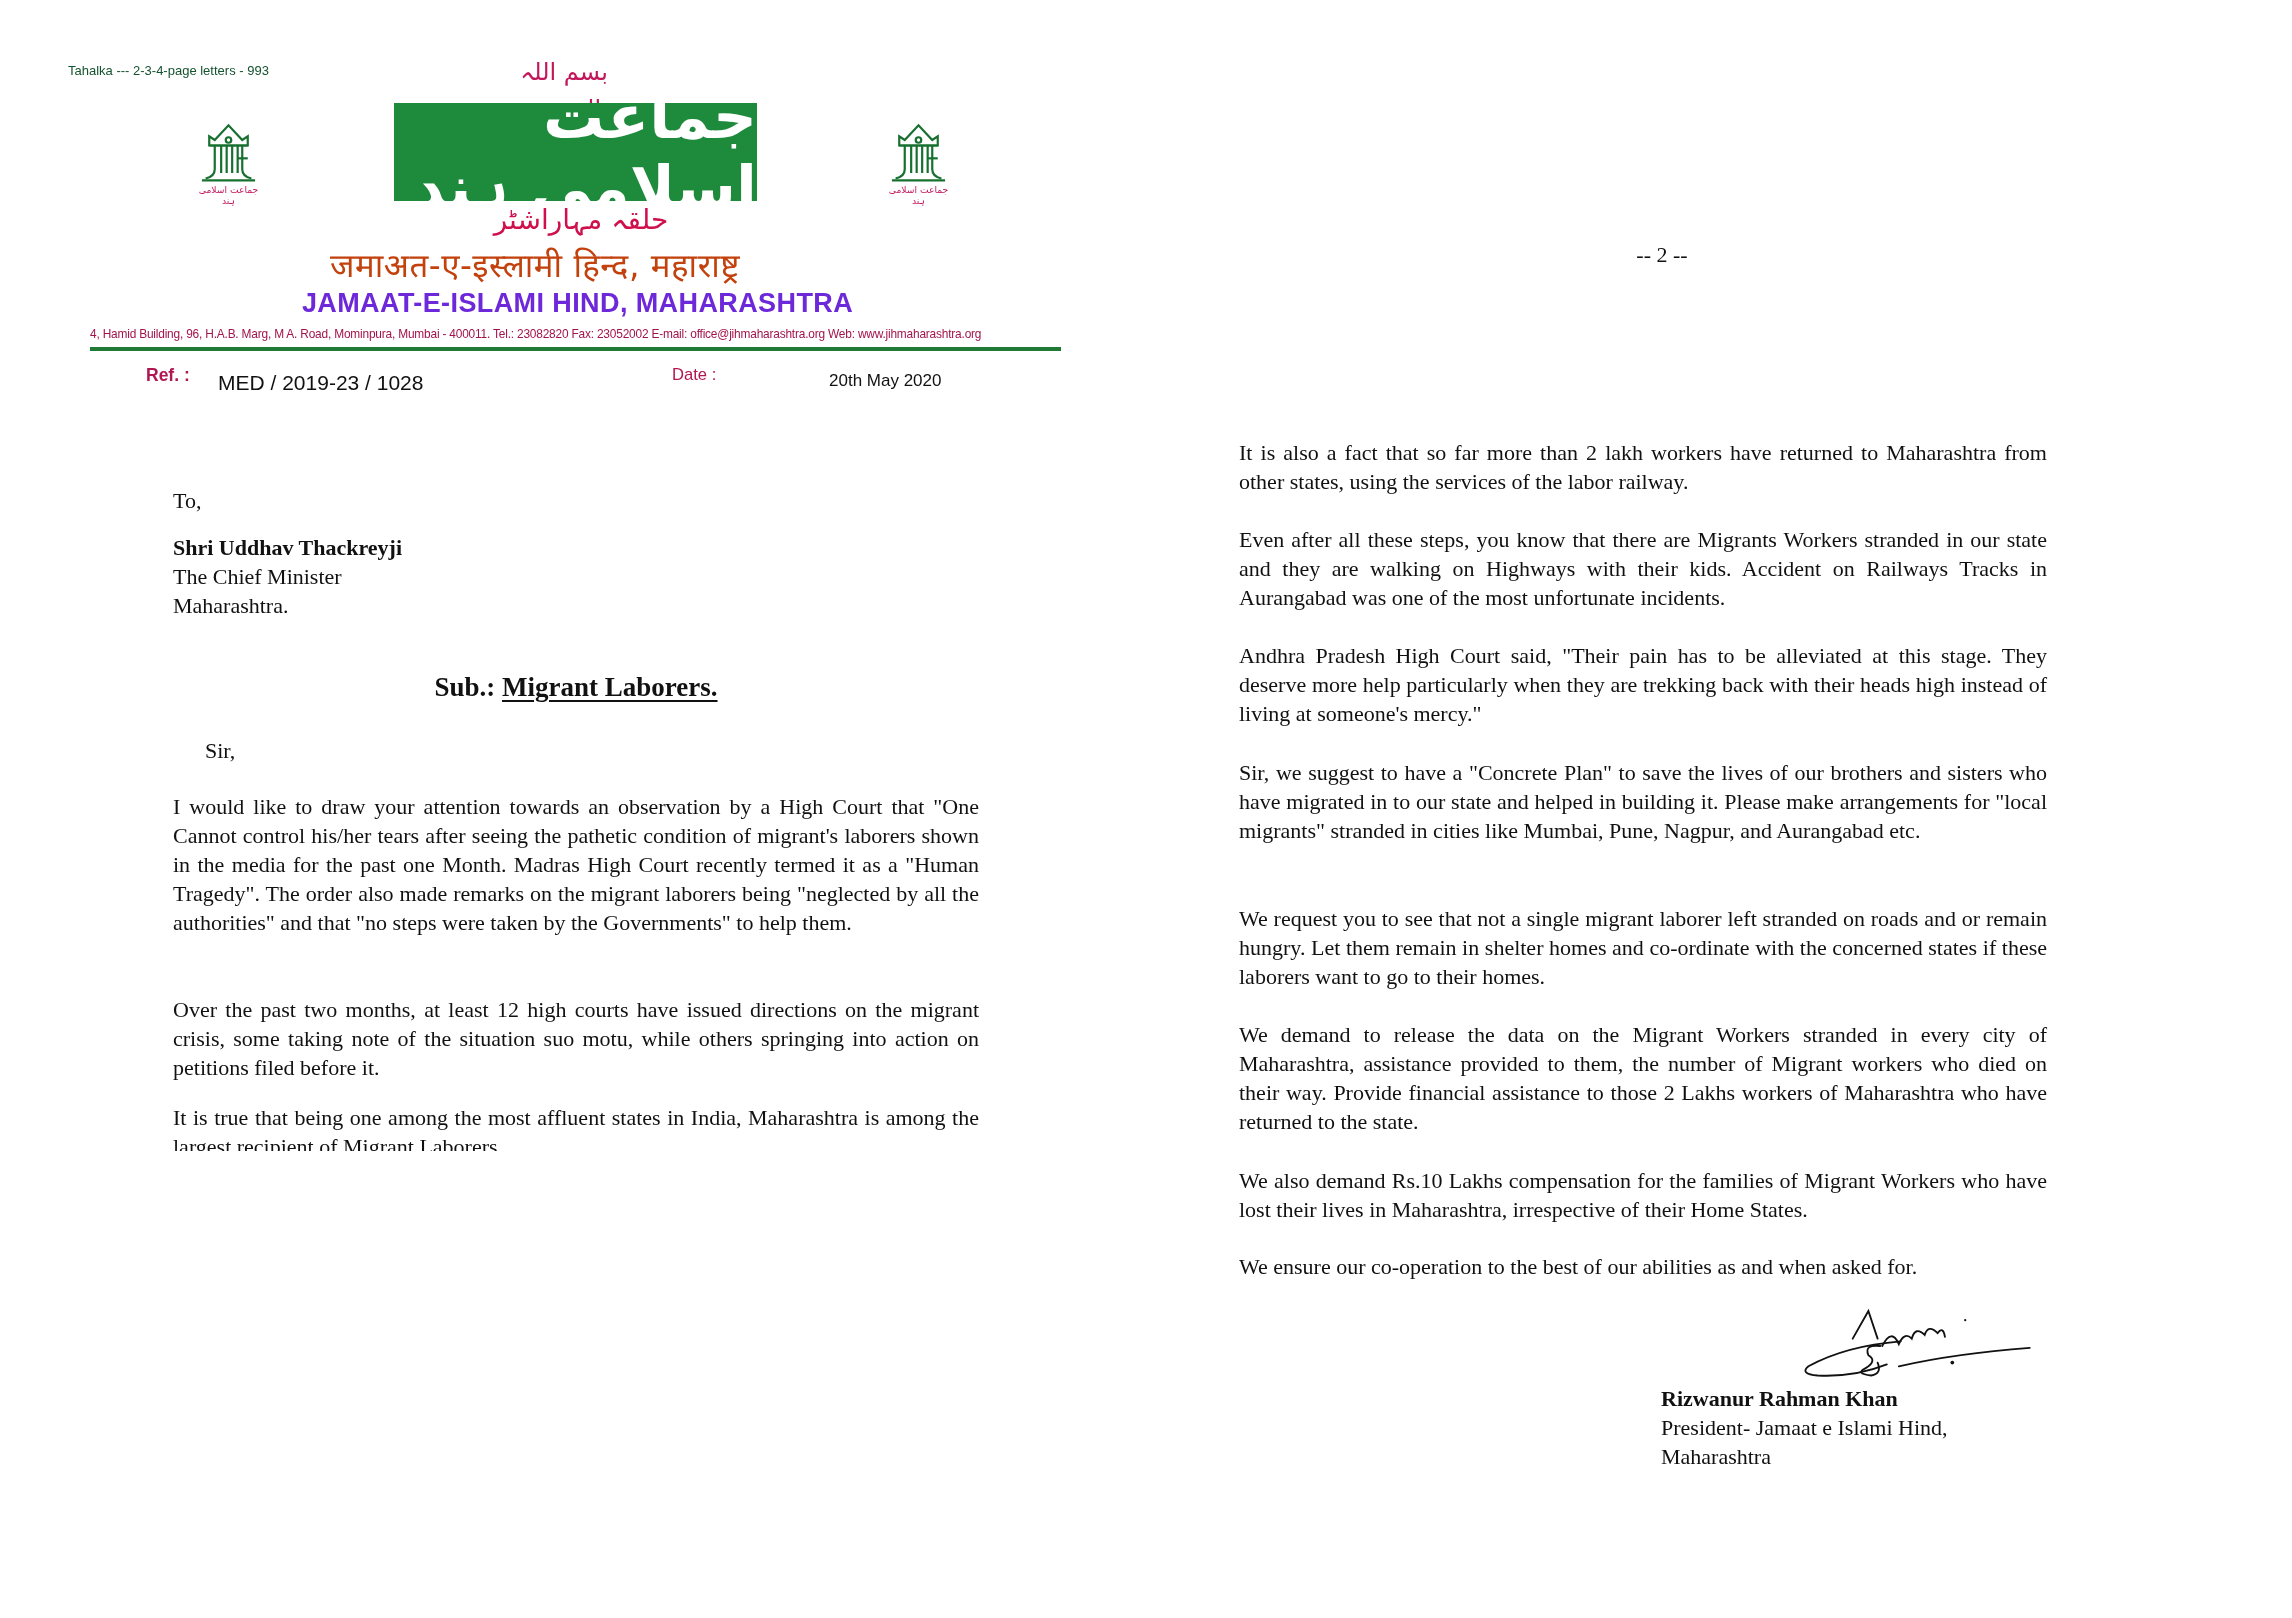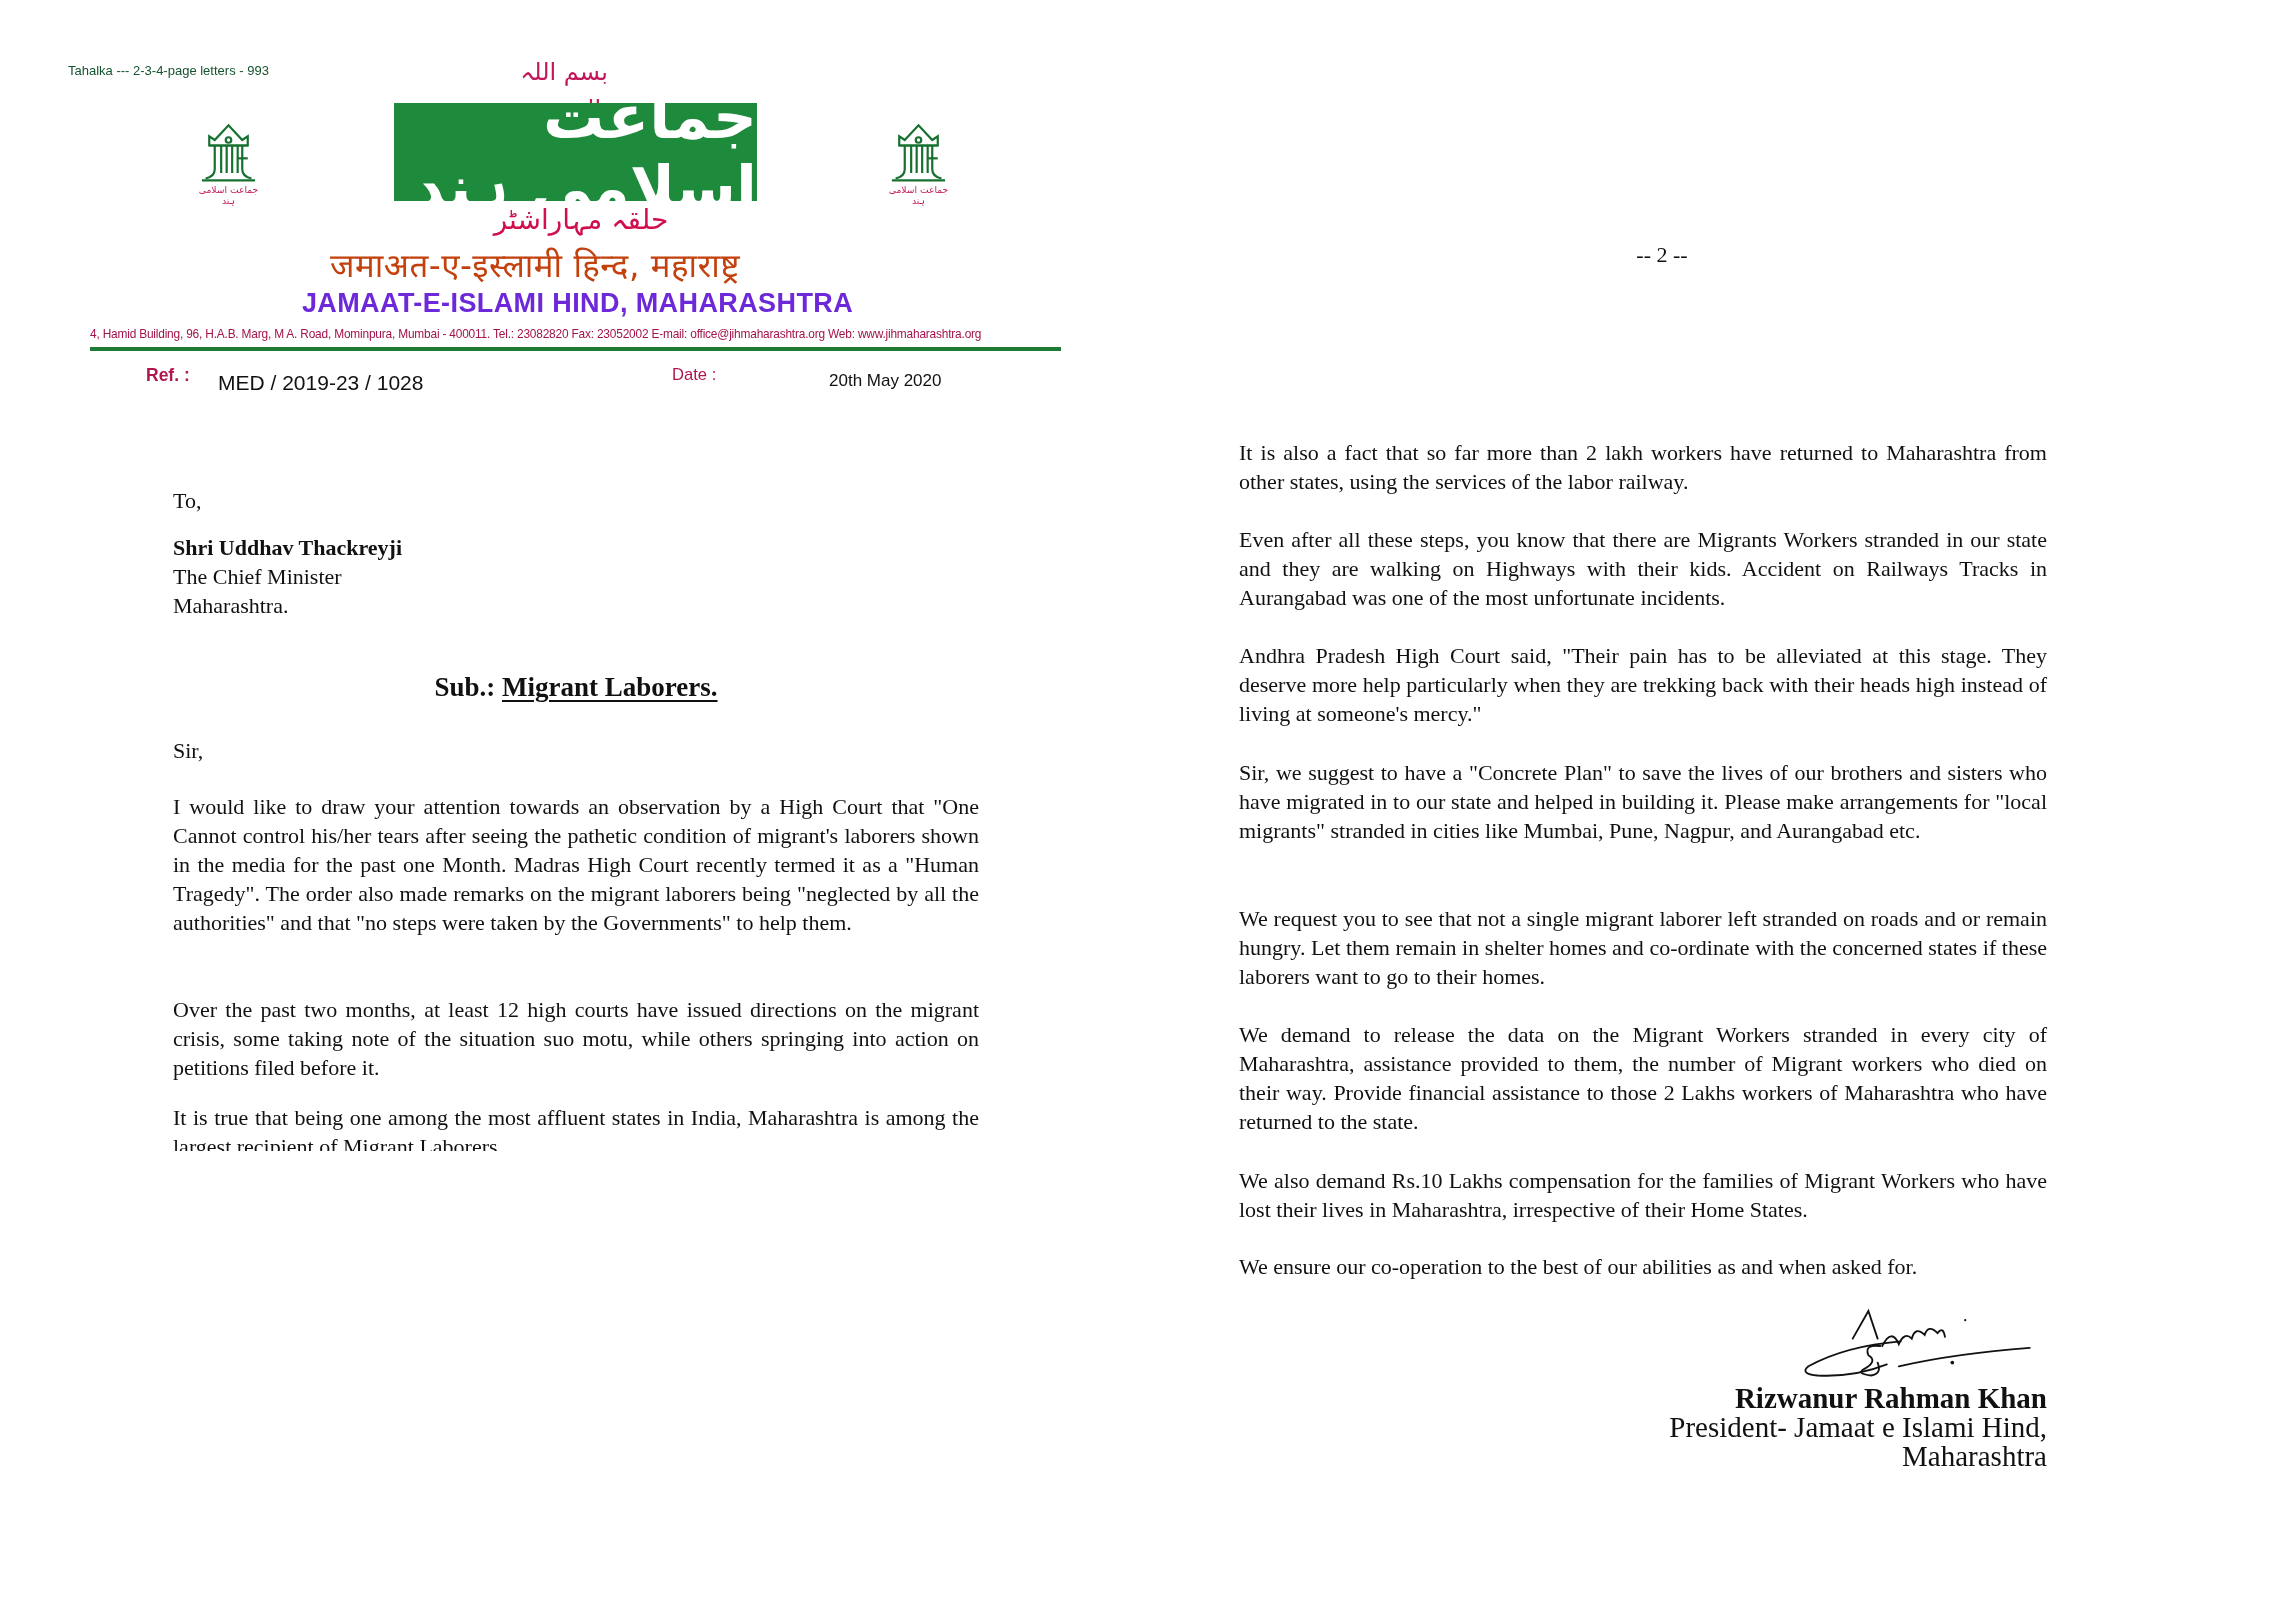--- a/index.html
+++ b/index.html
@@ -39,29 +39,29 @@
   .date-value { left:829px; top:371px; font-size:17px; color:#111; }
 
   .body-text { font-size:22px; line-height:29px; text-align:justify; }
   .left-col { left:173px; width:806px; }
 
   .to { top:486px; }
   .addressee { top:533px; }
   .addressee .name { font-weight:bold; }
   .subject { left:173px; width:806px; top:672px; text-align:center; font-size:27px; font-weight:bold; }
   .subject .u { text-decoration:underline; text-decoration-thickness:1.8px; text-underline-offset:3.7px; }
-  .salutation { top:736px; }
+  .salutation { top:736px;margin-left:32px; }
   .clip-box { left:173px; top:1103px; width:806px; height:48px; overflow:hidden; }
 
   
   .page-num { left:1611px; top:242px; width:102px; text-align:center; font-size:22px; }
   .right-col { left:1239px; width:808px; }
 
   .sig { left:1790px; top:1309px; width:249px; height:74px; }
-  .sig-block { left:1661px; top:1384px; width:386px; text-align:right; font-size:29px; line-height:29px; }
+  .sig-block { left:1661px; top:1384px; width:386px; font-size:22px; line-height:29px; }
   .sig-block .name { font-weight:bold; }
 </style>
 </head>
 <body>
 
 <div class="abs doc-tag sans">Tahalka --- 2-3-4-page letters - 993</div>
 
 <div class="abs bismillah">بسم اللہ الرحمن الرحیم</div>
 
 <div class="abs banner">

